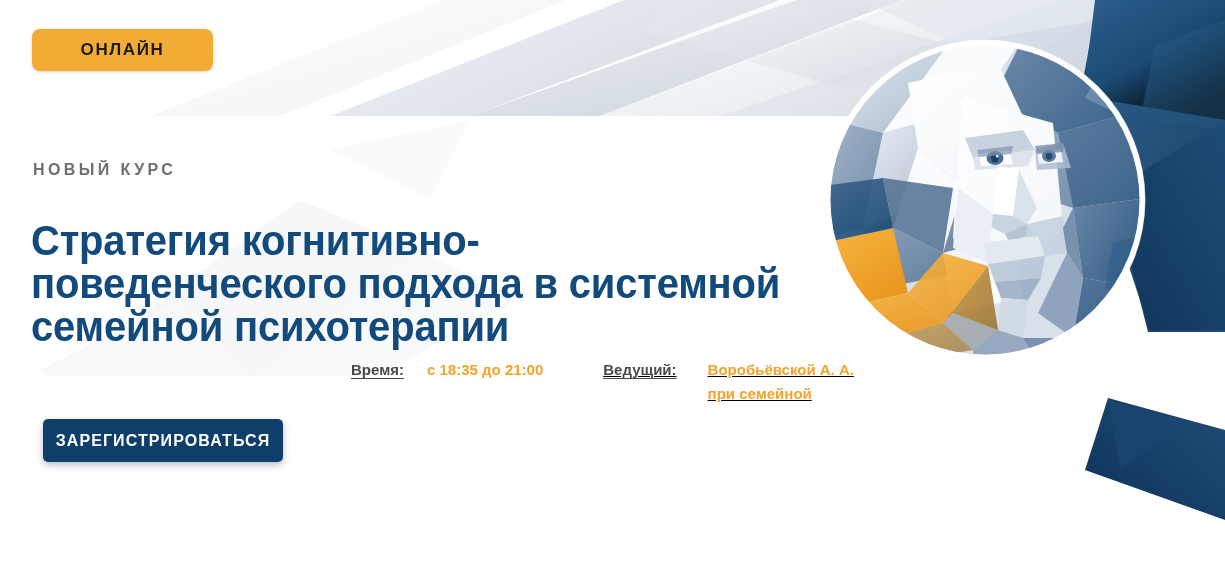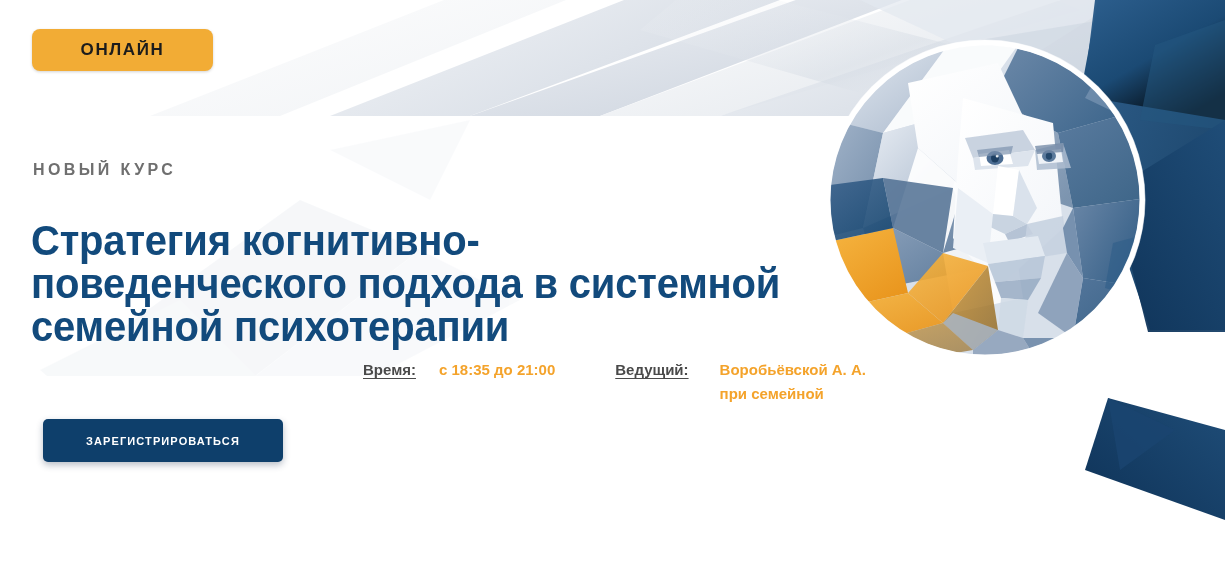--- a/index.html
+++ b/index.html
@@ -73,21 +73,21 @@
     font-weight: bold;
     letter-spacing: -0.2px;
     transform: scaleX(0.93);
     transform-origin: left top;
   }
   .title .ln { display: block; white-space: nowrap; }
 
   
   .meta {
     position: absolute;
-    left: 363px;
+    left: 351px;
     top: 358px;
     display: flex;
     align-items: flex-start;
     gap: 0px;
   }
   .meta-group {
     display: flex;
     align-items: flex-start;
   }
   .meta-label {
@@ -102,36 +102,36 @@
   .meta-value {
     color: #f4a32b;
     font-size: 15px;
     font-weight: bold;
     line-height: 24px;
     white-space: nowrap;
   }
   .meta-value .ln { display: block; }
 
   .meta-group.time .meta-value { margin-left: 23px; }
-  .meta-group.host { margin-left: 60px; }
+  .meta-group.host { margin-left: 60px; text-decoration: underline; }
   .meta-group.host .meta-value { margin-left: 31px; }
 
   
   .cta {
     position: absolute;
     left: 43px;
     top: 419px;
     width: 240px;
     height: 43px;
     border: none;
     border-radius: 5px;
     background: #0e3f6b;
     color: #ffffff;
     font-family: "Liberation Sans", sans-serif;
-    font-size: 11px;
+    font-size: 16px;
     font-weight: bold;
     letter-spacing: 1.1px;
     cursor: pointer;
     box-shadow: 0 3px 7px rgba(20,40,70,0.30);
   }
 
   
   .portrait {
     position: absolute;
     left: 823px;

